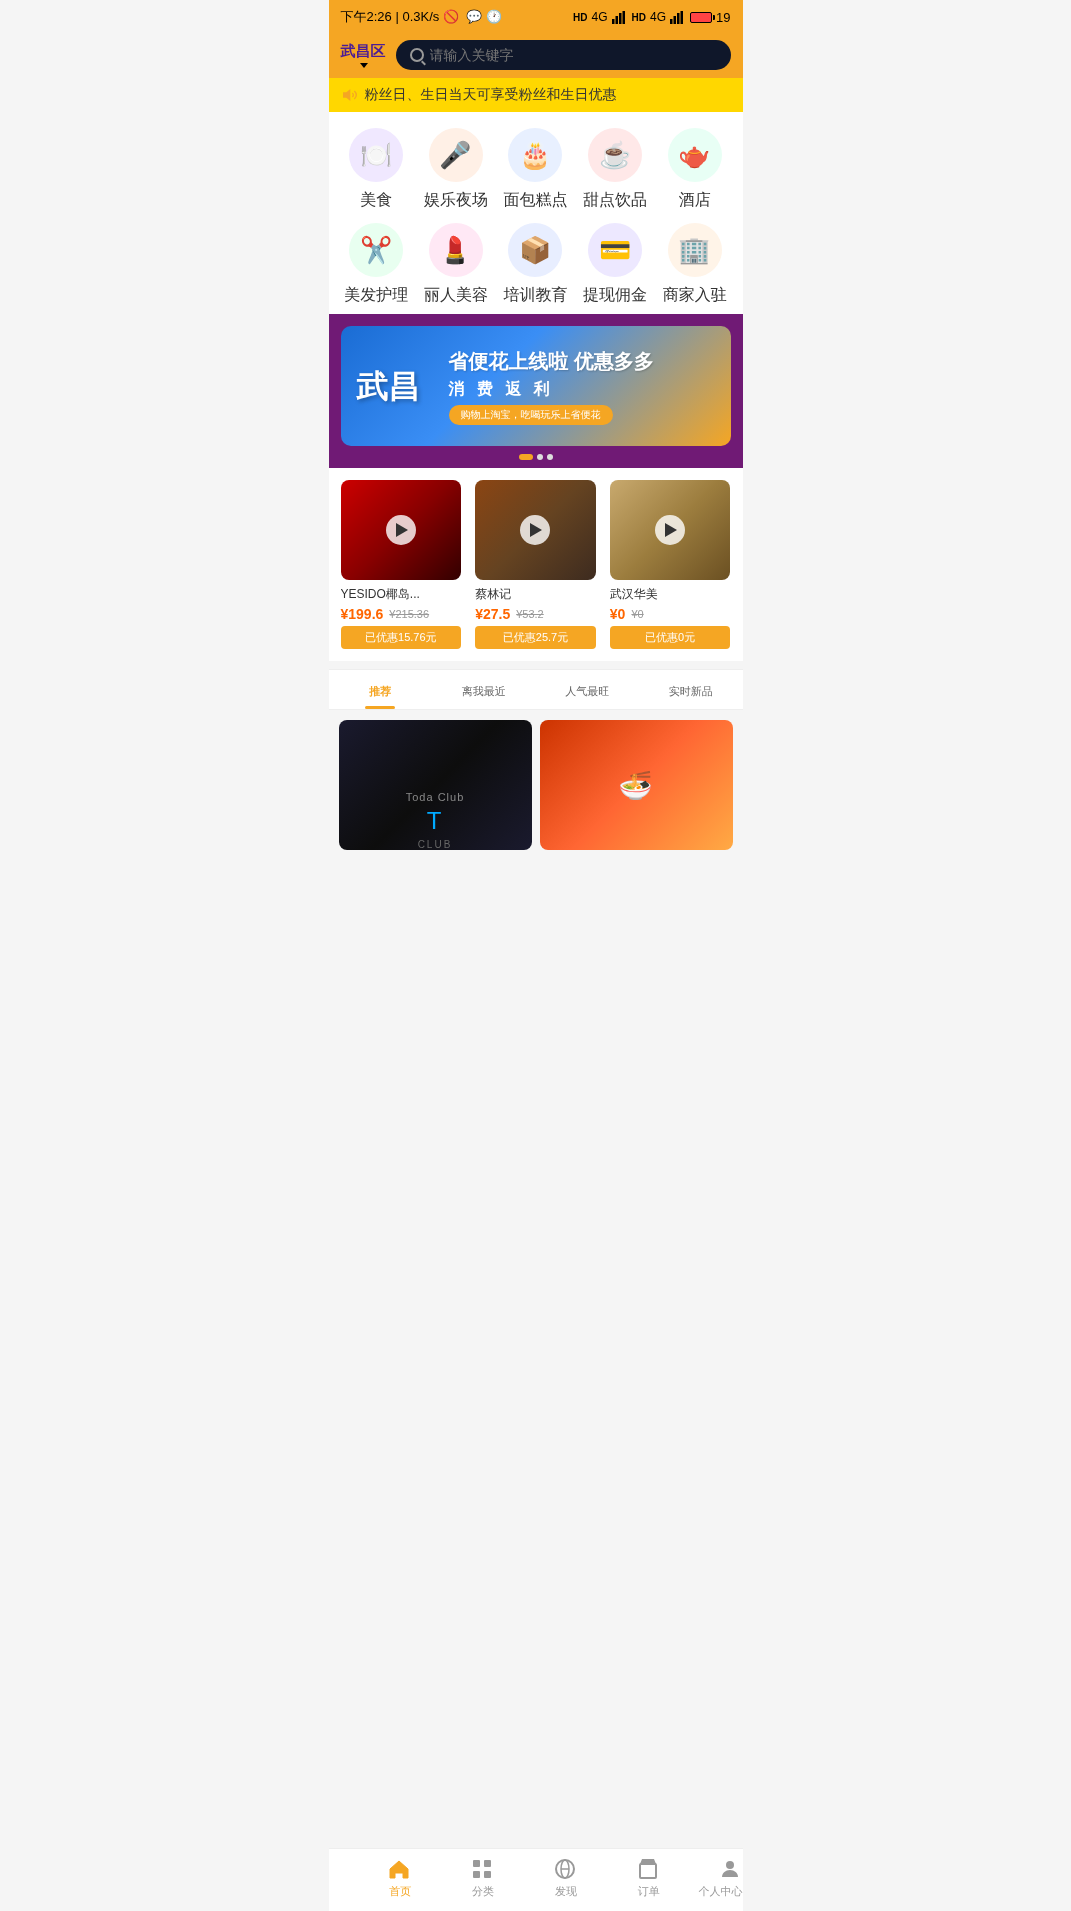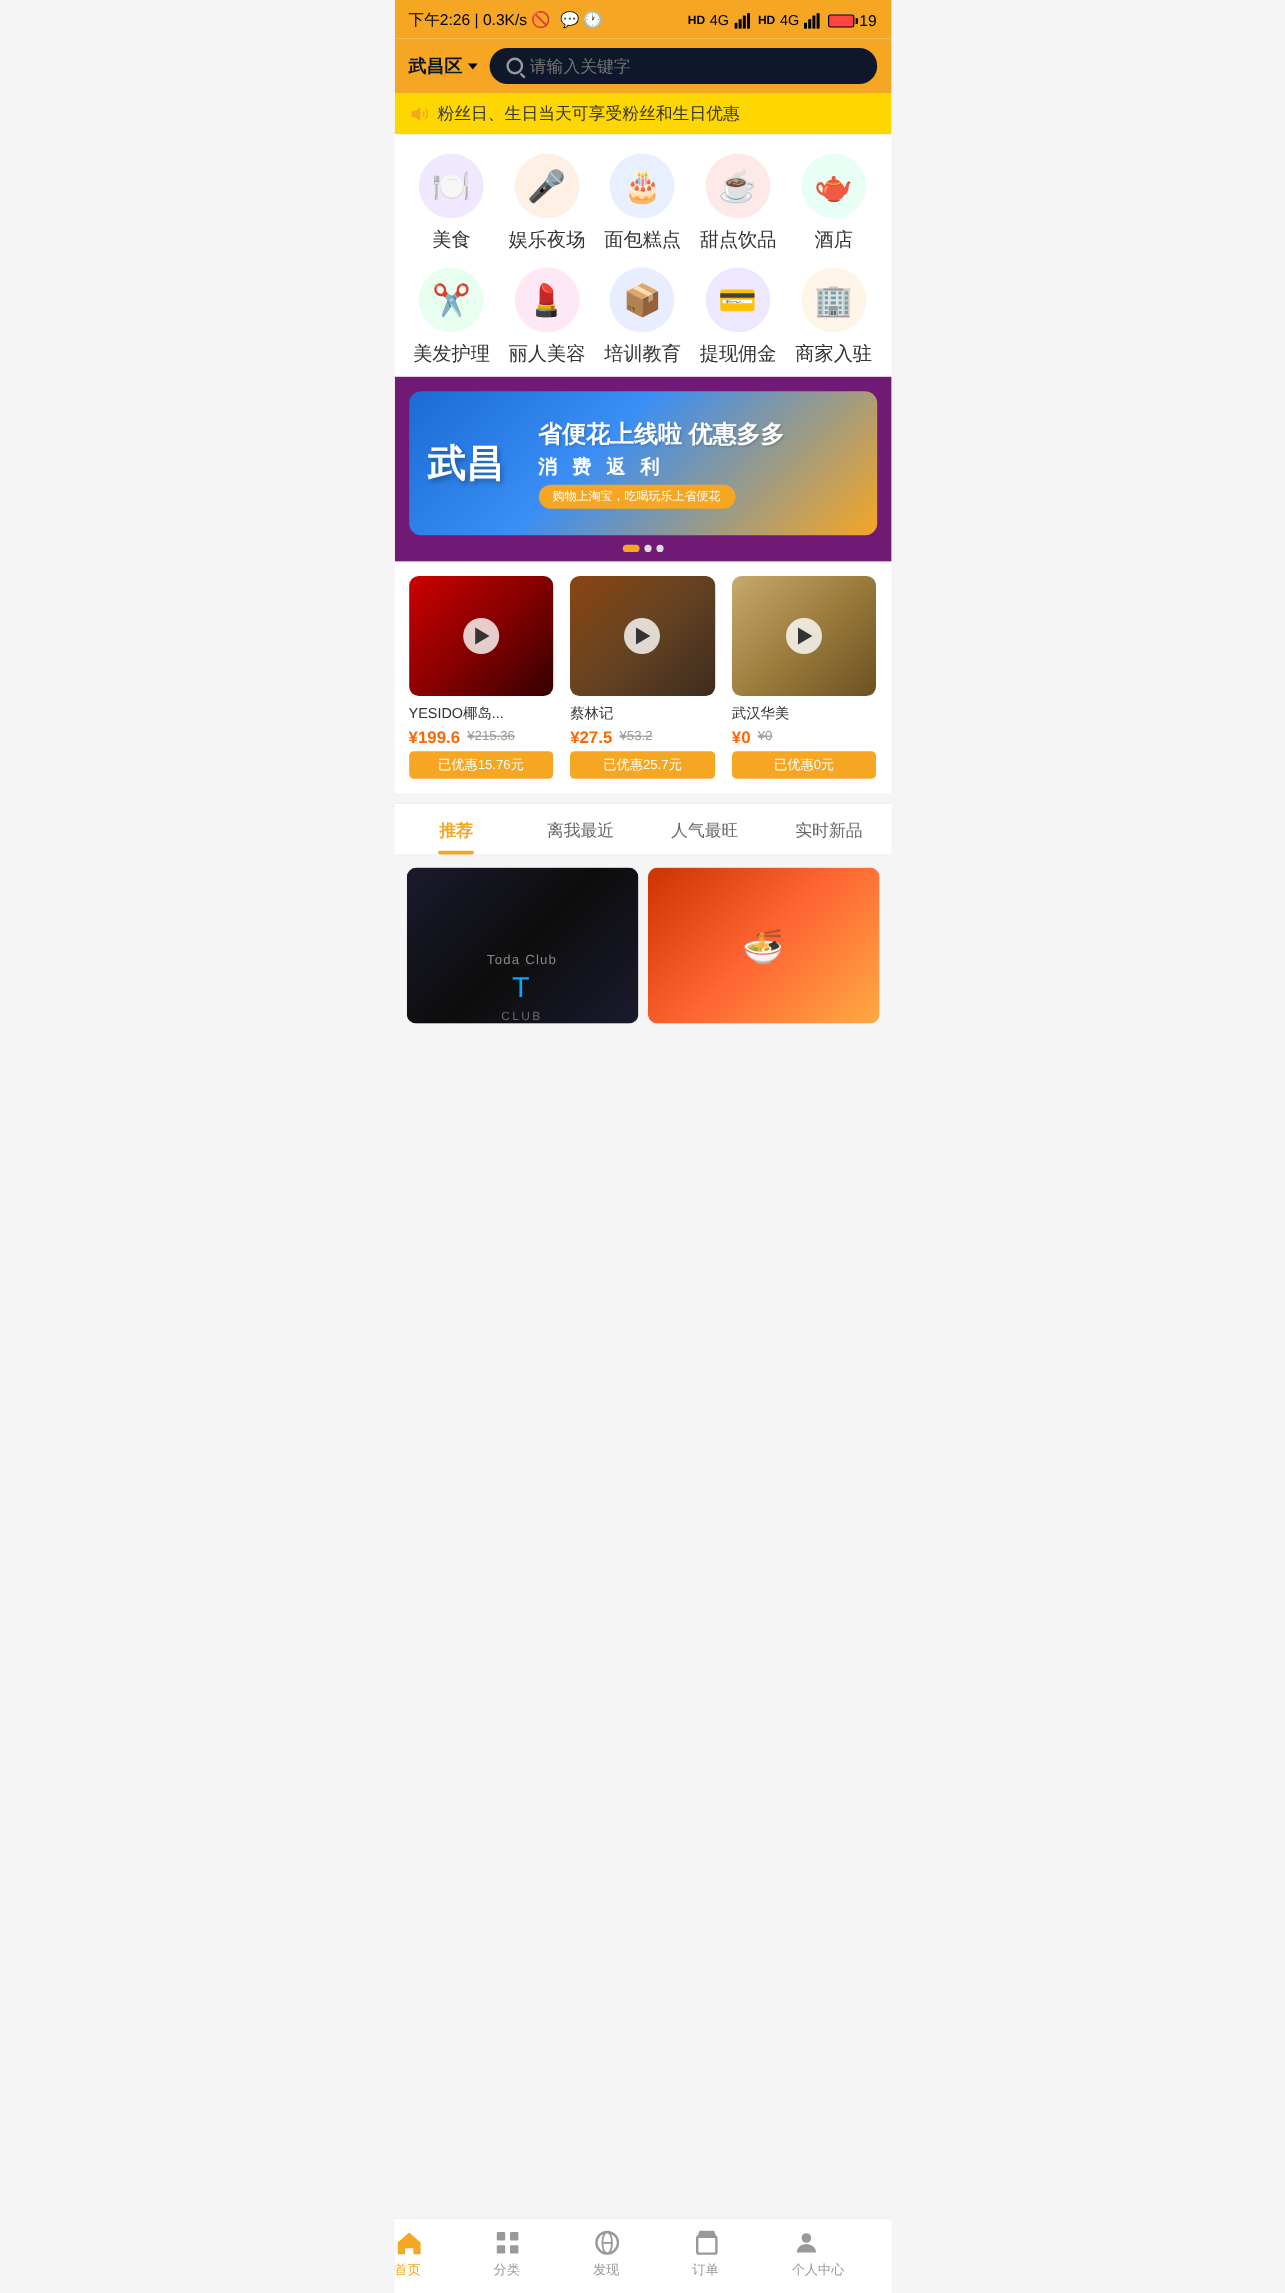--- a/index.html
+++ b/index.html
@@ -56,25 +56,26 @@
       display: flex;
       align-items: center;
       gap: 10px;
     }
     .location-btn {
       display: flex;
       align-items: center;
       gap: 2px;
       font-size: 15px;
       font-weight: 600;
-      color: #0f172a;
+      color: #4c1d95;
       white-space: nowrap;
       background: none;
       border: none;
       cursor: pointer;
+      flex-direction: column;
     }
     .chevron-down {
       display: inline-block;
       width: 0; height: 0;
       border-left: 4px solid transparent;
       border-right: 4px solid transparent;
       border-top: 5px solid #000;
       margin-left: 2px;
     }
     .search-bar {
@@ -317,21 +318,21 @@
       margin-top: 8px;
     }
     .tabs-header {
       display: flex;
       border-bottom: 1px solid #eee;
     }
     .tab-item {
       flex: 1;
       text-align: center;
       padding: 14px 0 10px;
-      font-size: 14px;
+      font-size: 11px;
       color: #666;
       cursor: pointer;
       position: relative;
     }
     .tab-item.active {
       color: #f5a623;
       font-weight: 700;
     }
     .tab-item.active::after {
       content: '';
@@ -391,21 +392,21 @@
       background: #fff;
       border-top: 1px solid #eee;
       display: flex;
       padding: 8px 0 12px;
       z-index: 100;
     }
     .nav-item {
       flex: 1;
       display: flex;
       flex-direction: column;
-      align-items: flex-start;
+      align-items: flex-end;
       gap: 3px;
       cursor: pointer;
     }
     .nav-icon {
       width: 24px; height: 24px;
       display: flex;
       align-items: center;
       justify-content: center;
     }
     .nav-label {

